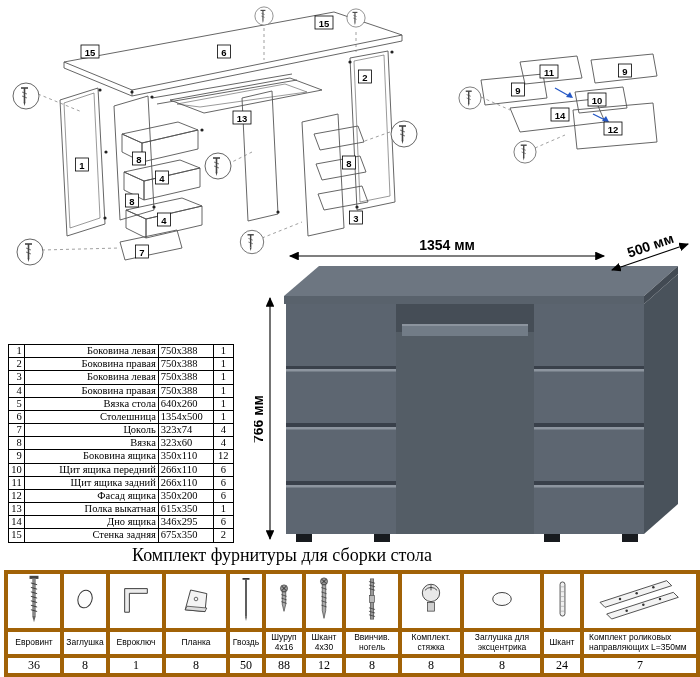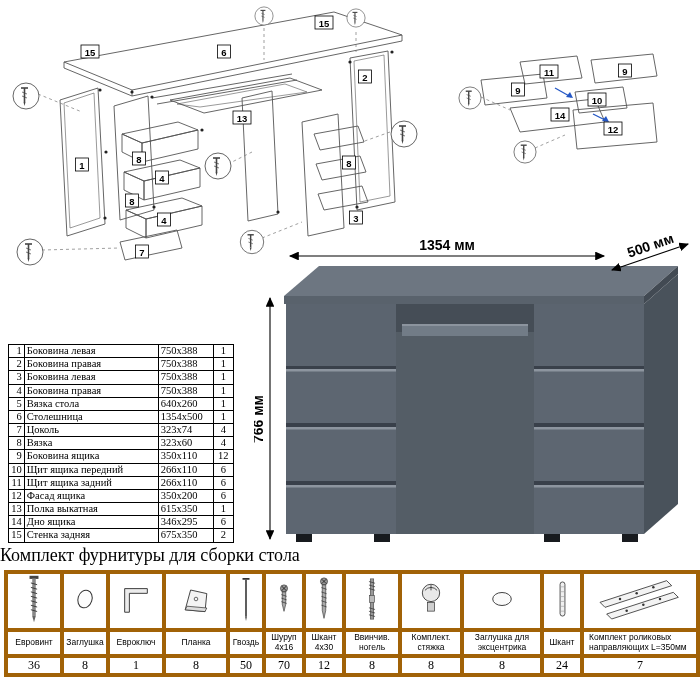--- a/index.html
+++ b/index.html
@@ -10,25 +10,25 @@
   .diag-left{left:2px;top:2px;width:452px;height:312px}
   .diag-right{left:455px;top:50px;width:245px;height:135px}
   .desk-wrap{position:absolute;left:254px;top:236px;width:446px;height:322px}
   .dim{font:bold 14px "Liberation Sans",sans-serif;text-anchor:middle;fill:#000}
   .callouts text{font:bold 9.5px "Liberation Sans",sans-serif;text-anchor:middle;fill:#000}
   
   .parts{position:absolute;left:8px;top:344px;width:226px;border-collapse:collapse;
          font:10.5px/1.16 "Liberation Serif",serif}
   .parts td{border:1px solid #000;padding:0 2px;white-space:nowrap;overflow:hidden;height:12.4px}
   .parts td.num{width:14px;text-align:right}
-  .parts td.name{width:132px;text-align:left}
+  .parts td.name{width:132px;text-align:right}
   .parts td.size{width:54px;text-align:left}
   .parts td.qty{width:20px;text-align:center}
   
-  .hw-title{position:absolute;left:0;top:545px;width:564px;text-align:left;
+  .hw-title{position:absolute;left:0;top:545px;width:564px;text-align:center;
             font:18px "Liberation Serif",serif}
   .hw{position:absolute;left:4px;top:570px;width:692px;border-collapse:collapse;
       table-layout:fixed;text-align:center}
   .hw td{border:4px solid #a16207;padding:0;vertical-align:middle;overflow:hidden}
   .hw td.icon-cell{height:52px;background:#fff}
   .hw td.name-cell{font:8.5px/1.15 "Liberation Sans",sans-serif;height:26px;padding:1px}
   .hw td.name-cell:nth-child(12){text-align:left;padding-left:5px}
   .hw td.qty-cell{font:12px "Liberation Serif",serif;height:17px}
 </style>
 </head>
@@ -466,21 +466,21 @@
           <td class="name-cell">Заглушка для эксцентрика</td>
           <td class="name-cell">Шкант</td>
           <td class="name-cell">Комплект роликовых направляющих L=350мм</td>
         </tr>
       <tr id="hw-qty">
           <td class="qty-cell">36</td>
           <td class="qty-cell">8</td>
           <td class="qty-cell">1</td>
           <td class="qty-cell">8</td>
           <td class="qty-cell">50</td>
-          <td class="qty-cell">70</td>
+          <td class="qty-cell">88</td>
           <td class="qty-cell">12</td>
           <td class="qty-cell">8</td>
           <td class="qty-cell">8</td>
           <td class="qty-cell">8</td>
           <td class="qty-cell">24</td>
           <td class="qty-cell">7</td>
         </tr>
     </tbody>
   </table>
 

